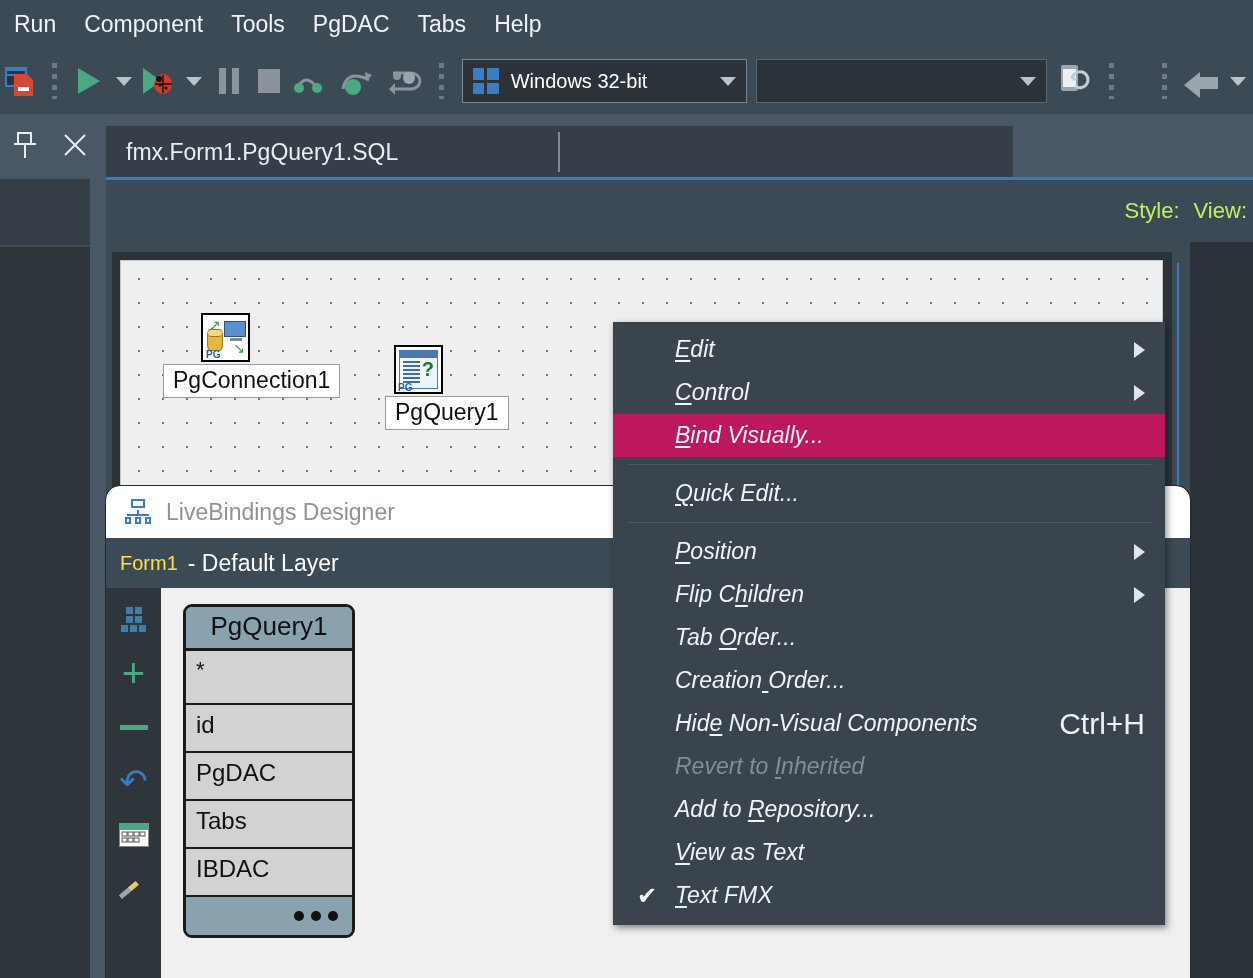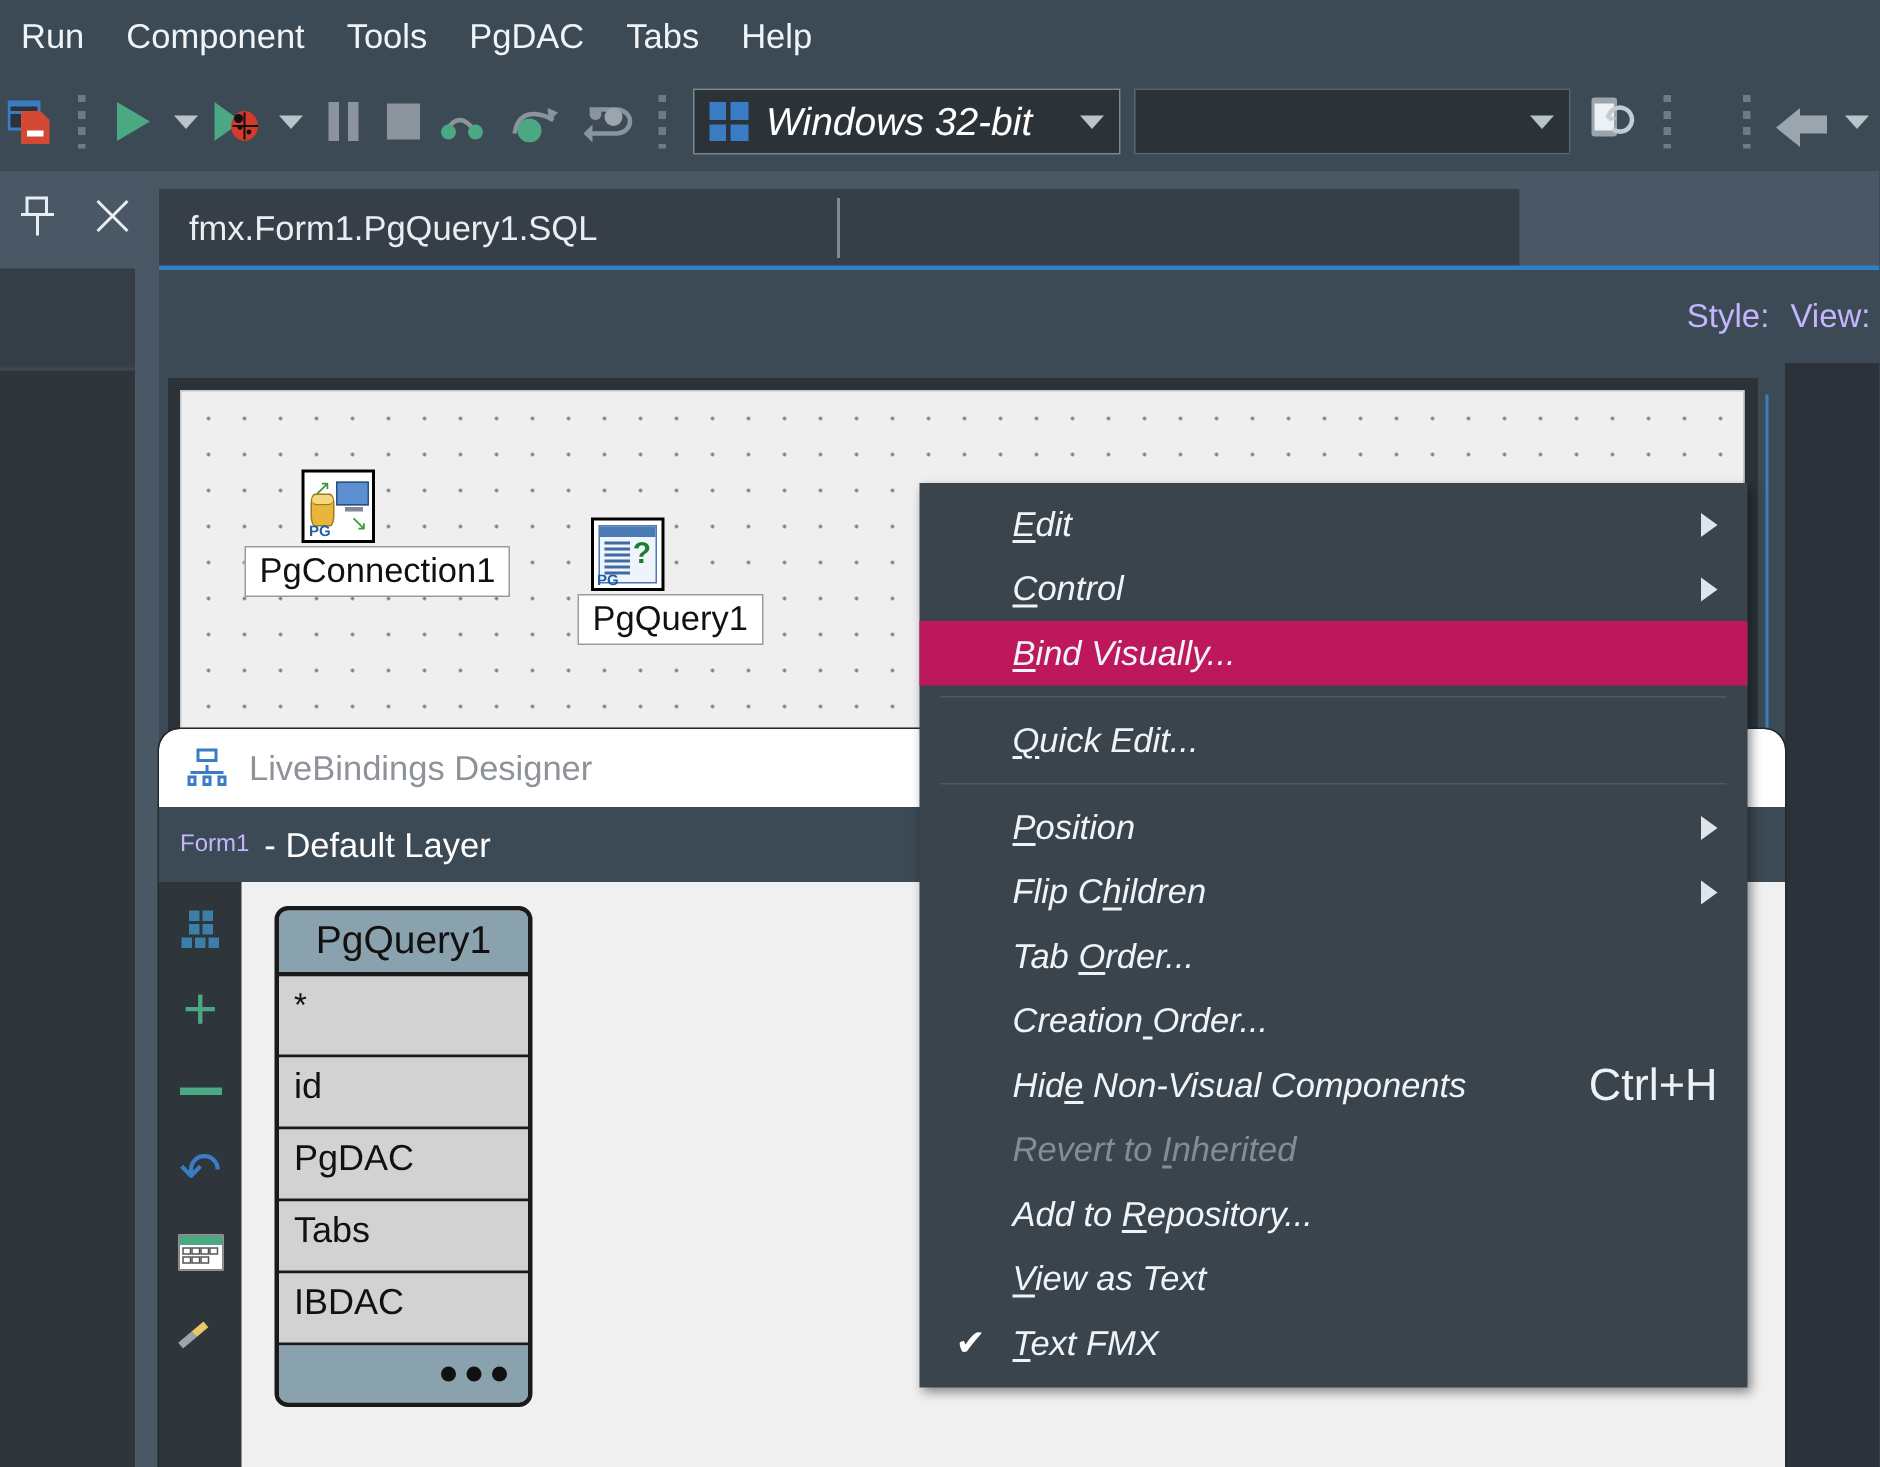--- a/index.html
+++ b/index.html
@@ -39,21 +39,21 @@
   .chev { width: 0; height: 0; border-left: 8px solid transparent; border-right: 8px solid transparent;
           border-top: 9px solid #b9c3ca; }
   .play-tri { width: 0; height: 0; border-top: 13px solid transparent; border-bottom: 13px solid transparent;
               border-left: 22px solid #4aa883; }
 
   
   .plat-combo {
     width: 294px; height: 44px; background: #2b3339; border: 1px solid #7b8892;
     display: flex; align-items: center; padding: 0 10px; margin-left: 6px; cursor: default;
   }
-  .plat-combo .lbl { color: #fff; font-size: 26px; margin-left: 12px; flex: 1; white-space: nowrap; font-style: italic; }
+  .plat-combo .lbl { color: #fff; font-size: 20px; margin-left: 12px; flex: 1; white-space: nowrap; }
   .empty-combo {
     width: 300px; height: 44px; background: #2b3339; border: 1px solid #5a6670;
     display: flex; align-items: center; padding: 0 10px; margin-left: 9px; cursor: default;
   }
   .empty-combo .chev { margin-left: auto; }
   .win-logo { width: 26px; height: 26px; display: grid; grid-template-columns: 1fr 1fr;
               grid-template-rows: 1fr 1fr; gap: 3px; flex: none; }
   .win-logo i { background: #3a7dc4; display: block; }
   .back-arrow { width: 34px; height: 26px; position: relative; }
   .back-arrow::before { content:''; position:absolute; left:0; top:4px; width:0; height:0;
@@ -78,21 +78,21 @@
   
   .rail-a { position: absolute; left: 0; top: 179px; width: 90px; height: 66px; background: #353e46; }
   .rail-b { position: absolute; left: 0; top: 247px; width: 90px; height: 731px; background: #2e353b; }
   .rail-gap { position: absolute; left: 90px; top: 179px; width: 16px; height: 799px; background: #4a5865; }
 
   
   .designer-head {
     position: absolute; left: 106px; top: 180px; width: 1147px; height: 62px; background: #3c4a55;
     display: flex; align-items: center; justify-content: flex-end; padding-right: 6px;
   }
-  .dh-label { color: #c4b5fd; font-size: 22px; margin-right: 14px; }
+  .dh-label { color: #bef264; font-size: 22px; margin-right: 14px; }
   .style-combo {
     width: 290px; height: 44px; background: #2b3339; border: 1px solid #7b8892;
     display: flex; align-items: center; padding: 0 14px; cursor: default; margin-right: 26px;
   }
   .style-combo .lbl { color: #fff; font-size: 22px; margin-left: 14px; flex: 1; }
 
   
   .form-frame {
     position: absolute; left: 112px; top: 252px; width: 1060px; height: 242px;
     background: #2b3339;
@@ -136,21 +136,21 @@
     position: absolute; left: 106px; top: 486px; width: 1084px; height: 492px;
     background: #2e353b; border-radius: 14px 14px 0 0; overflow: hidden;
     box-shadow: 0 0 0 1px #23292e;
   }
   .lbd-title {
     height: 52px; background: #ffffff; display: flex; align-items: center; padding-left: 18px;
     border-radius: 14px 14px 0 0;
   }
   .lbd-title .txt { color: #8e9399; font-size: 23px; margin-left: 14px; }
   .lbd-sub { height: 50px; background: #3c4a55; display: flex; align-items: center; padding-left: 14px; }
-  .lbd-sub .t1 { color: #c4b5fd; font-size: 16px; }
+  .lbd-sub .t1 { color: #fde047; font-size: 20px; }
   .lbd-sub .t2 { color: #ffffff; font-size: 23px; margin-left: 10px; }
   .lbd-body { position: absolute; left: 0; top: 102px; right: 0; bottom: 0; display: flex; }
   .lbd-rail { width: 55px; background: #2e353b; padding-top: 12px;
               display: flex; flex-direction: column; align-items: center; gap: 16px; }
   .lbd-rail .ri { width: 38px; height: 38px; display:flex; align-items:center; justify-content:center; cursor: default; }
   .lbd-canvas { flex: 1; background: #f0f0f0; position: relative; }
 
   
   .node {
     position: absolute; left: 22px; top: 16px; width: 172px;

